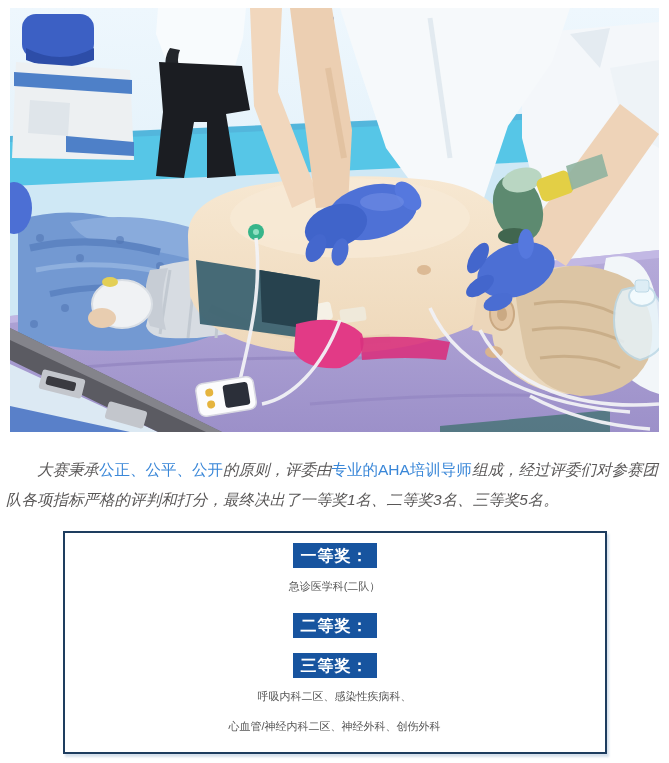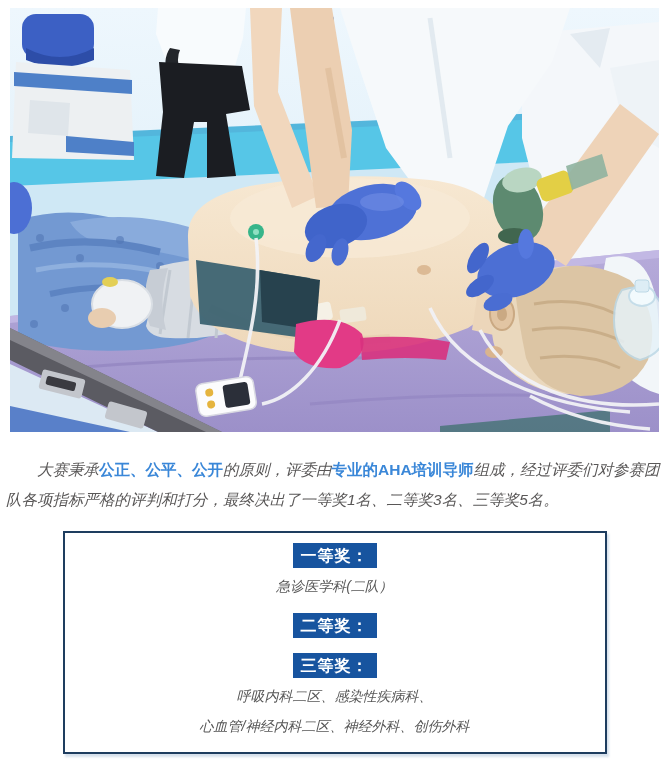--- a/index.html
+++ b/index.html
@@ -4,31 +4,31 @@
 <style>
   html,body{margin:0;padding:0;background:#ffffff;}
   body{width:669px;font-family:"Liberation Sans","DejaVu Sans",sans-serif;}
   .page{width:669px;min-height:763px;background:#fff;}
   figure.photo{margin:0;padding:8px 10px 0 10px;}
   figure.photo svg{display:block;}
 
   .para{margin:23px 6px 0 6px;font-size:15.5px;line-height:30px;color:var(--body-text,#595757);
         text-indent:2em;text-align:left;}
   .para .normal{color:var(--body-text,#595757);font-style:italic;}
-  .para .highlight{color:var(--highlight,#3a87d8);font-weight:bold;}
+  .para .highlight{color:var(--highlight,#3a87d8);font-weight:normal;}
 
   .award-box{width:540px;margin:16px auto 0 auto;background:#fff;
              border:2px solid var(--box-border,#1e3d5f);
              box-shadow:2px 3px 2px rgba(140,170,200,0.35);
              text-align:center;padding:10px 0 14px 0;}
   .award-group{margin-top:15px;}
   .award-group:first-child{margin-top:0;}
   .award-label{display:inline-block;background:var(--accent,#17549f);color:#fff;
                font-weight:bold;font-size:16px;line-height:21px;padding:2px 8px;letter-spacing:1px;}
-  .award-winners{font-size:14px;color:var(--winner-text,#565656);line-height:24px;margin-top:6px;font-style:italic;}
+  .award-winners{font-size:11px;color:var(--winner-text,#565656);line-height:24px;margin-top:6px;}
 </style>
 </head>
 <body>
 
 <div class="page">
 
   <figure class="photo">
     <svg width="649" height="424" viewBox="0 0 649 424" xmlns="http://www.w3.org/2000/svg">
       <defs>
         <linearGradient id="wall" x1="0" y1="0" x2="0" y2="1">

